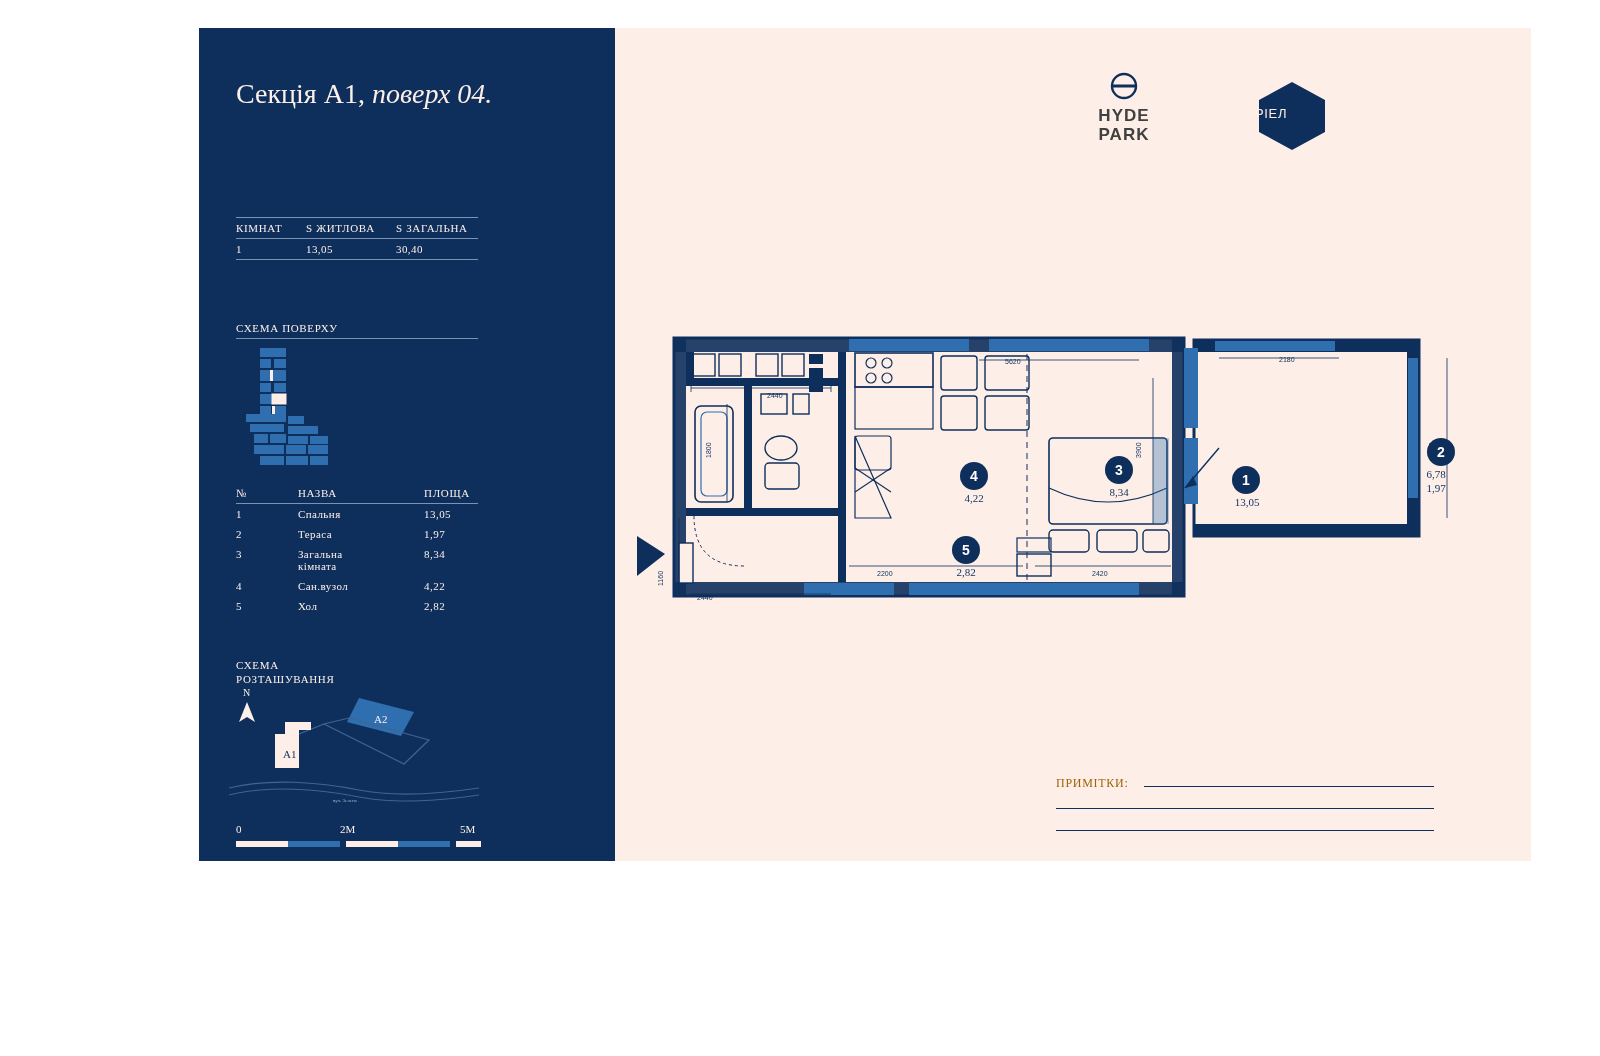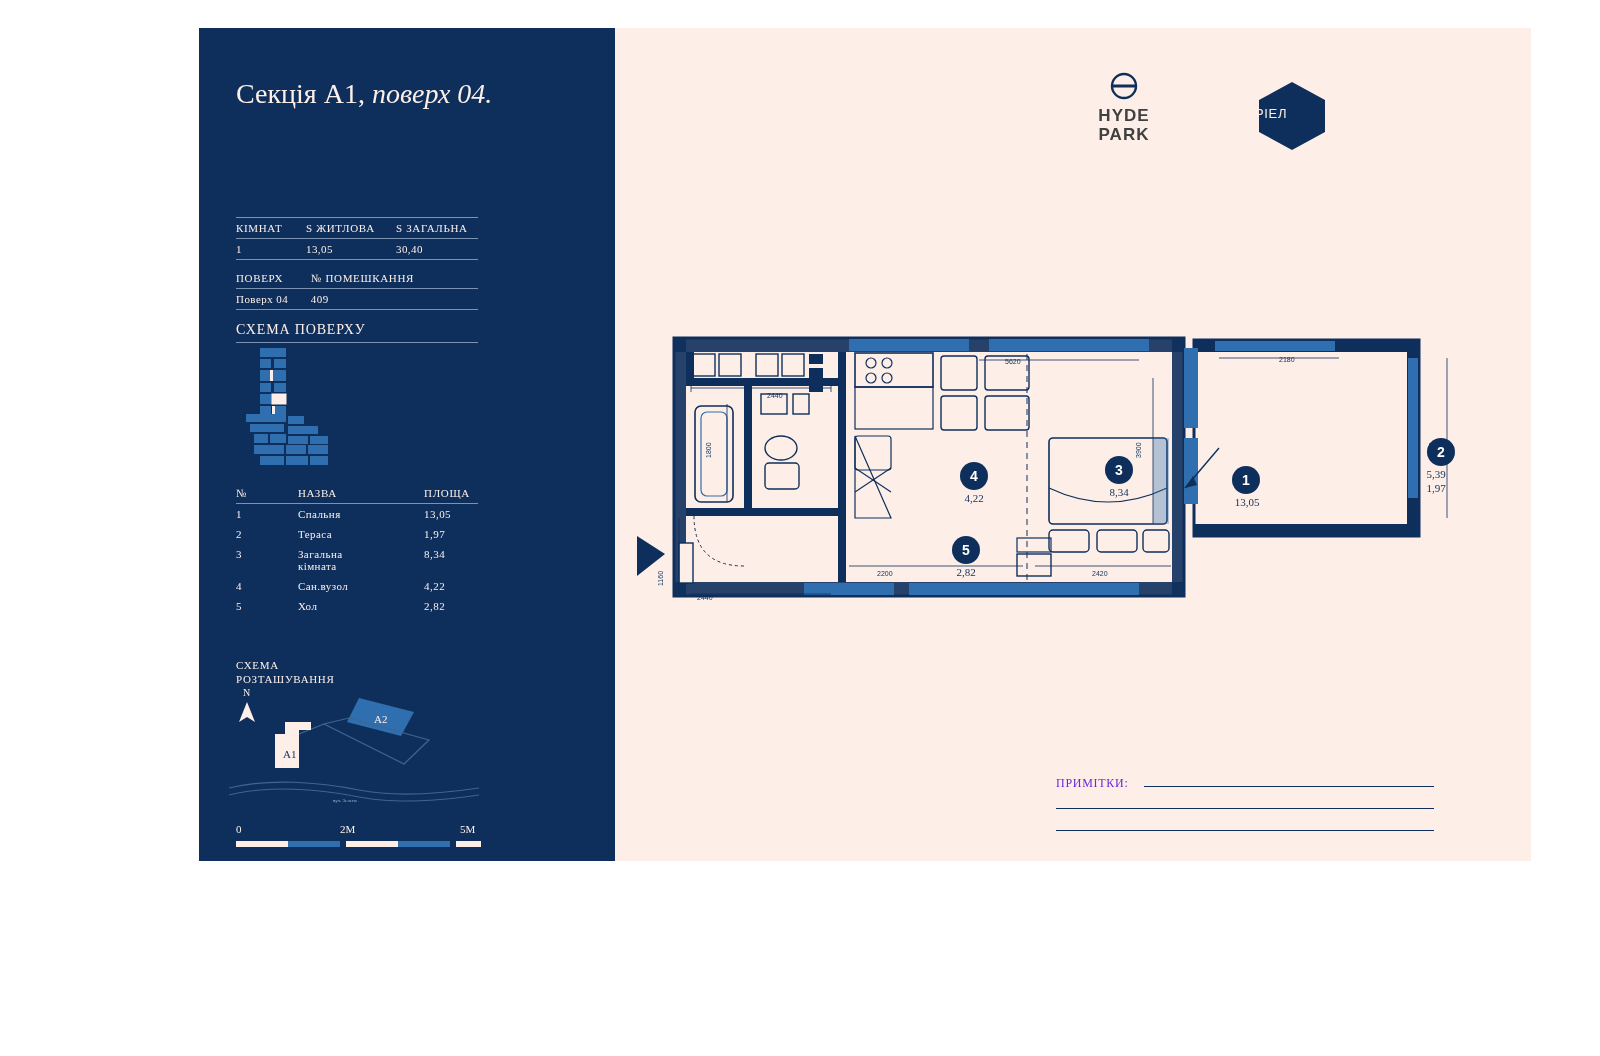--- a/index.html
+++ b/index.html
@@ -21,21 +21,21 @@
   .row{display:flex;gap:8px;}
   .row .c{font-size:11px;letter-spacing:.04em;padding:4px 0;}
   .head .c{text-transform:uppercase;font-size:11px;letter-spacing:.06em;}
 
   .t1{top:189px;}
   .t1 .c1{width:68px;} .t1 .c2{width:90px;} .t1 .c3{width:90px;}
   .t2{top:240px;}
   .t2 .c1{width:68px;} .t2 .c2{width:170px;}
   .t3{top:290px;}
 
-  .sect-label{font-size:14px;letter-spacing:.06em;text-transform:uppercase;padding:4px 0;}
+  .sect-label{font-size:11px;letter-spacing:.06em;text-transform:uppercase;padding:4px 0;}
 
   
   .floorplan{position:absolute;left:37px;top:318px;width:180px;height:130px;}
 
   
   .rooms{position:absolute;left:37px;top:455px;width:242px;}
   .rooms .c1{width:70px;} .rooms .c2{width:95px;} .rooms .c3{width:70px;margin-left:45px;}
   .rooms .r .c{font-size:11px;padding:4px 0;}
 
   
@@ -47,21 +47,21 @@
   .scale .lbl{position:absolute;font-size:11px;top:0;}
   .scale .bar{position:absolute;top:18px;height:6px;}
 
   
   .logo-hyde{position:absolute;left:880px;top:42px;width:90px;text-align:center;color:#404040;}
   .logo-hyde .txt{font-family:"Liberation Sans",sans-serif;font-weight:bold;font-size:17px;line-height:19px;letter-spacing:.06em;}
   .logo-riel{position:absolute;left:1056px;top:52px;width:74px;height:72px;}
   .logo-riel .rtxt{position:absolute;left:0;top:26px;width:74px;text-align:left;color:#fdefe8;font-family:"Liberation Sans",sans-serif;font-size:13px;letter-spacing:.05em;}
 
   .notes{position:absolute;left:857px;top:748px;width:420px;}
-  .notes .nlbl{position:absolute;left:0;top:0;font-size:12px;letter-spacing:.06em;color:#6d28d9;text-transform:uppercase;}
+  .notes .nlbl{position:absolute;left:0;top:0;font-size:12px;letter-spacing:.06em;color:#a16207;text-transform:uppercase;}
   .notes .nline{position:absolute;left:88px;height:1px;background:#0e2f5c;width:290px;}
 
   .plan{position:absolute;left:420px;top:290px;width:900px;height:300px;}
 
   
   .badge{position:absolute;width:28px;height:28px;border-radius:50%;background:#0e2f5c;color:#fff;
          font-family:"Liberation Sans",sans-serif;font-size:14px;font-weight:bold;text-align:center;line-height:28px;}
   .barea{position:absolute;font-family:"Liberation Serif",serif;font-size:11px;color:#0e2f5c;text-align:center;width:60px;}
 </style>
 </head>
@@ -85,32 +85,20 @@
         </div>
         <div class="hr"></div>
         <div class="row">
           <div class="c c1">1</div>
           <div class="c c2">13,05</div>
           <div class="c c3">30,40</div>
         </div>
         <div class="hr"></div>
       </div>
 
-      <div class="tbl t2">
-        <div class="row head">
-          <div class="c c1">ПОВЕРХ</div>
-          <div class="c c2">№ ПОМЕШКАННЯ</div>
-        </div>
-        <div class="hr"></div>
-        <div class="row">
-          <div class="c c1">Поверх 04</div>
-          <div class="c c2">409</div>
-        </div>
-        <div class="hr"></div>
-      </div>
 
       <div class="tbl t3">
         <div class="sect-label">СХЕМА ПОВЕРХУ</div>
         <div class="hr"></div>
       </div>
 
       <svg class="floorplan" viewBox="0 0 180 130">
         <g fill="#2f6fb0">
           <rect x="24" y="2" width="26" height="9"></rect>
           <rect x="24" y="13" width="11" height="9"></rect>
@@ -349,21 +337,21 @@
         <line x1="828" y1="40" x2="828" y2="200"></line>
         <line x1="600" y1="40" x2="720" y2="40"></line>
         <line x1="360" y1="42" x2="520" y2="42"></line>
       </g>
     </svg>
 
     <div class="badge" style="left:1033px;top:438px;">1</div>
     <div class="barea" style="left:1018px;top:468px;">13,05</div>
 
     <div class="badge" style="left:1228px;top:410px;">2</div>
-    <div class="barea" style="left:1207px;top:440px;">5,39</div>
+    <div class="barea" style="left:1207px;top:440px;">6,78</div>
     <div class="barea" style="left:1207px;top:454px;">1,97</div>
 
     <div class="badge" style="left:906px;top:428px;">3</div>
     <div class="barea" style="left:890px;top:458px;">8,34</div>
 
     <div class="badge" style="left:761px;top:434px;">4</div>
     <div class="barea" style="left:745px;top:464px;">4,22</div>
 
     <div class="badge" style="left:753px;top:508px;">5</div>
     <div class="barea" style="left:737px;top:538px;">2,82</div>

